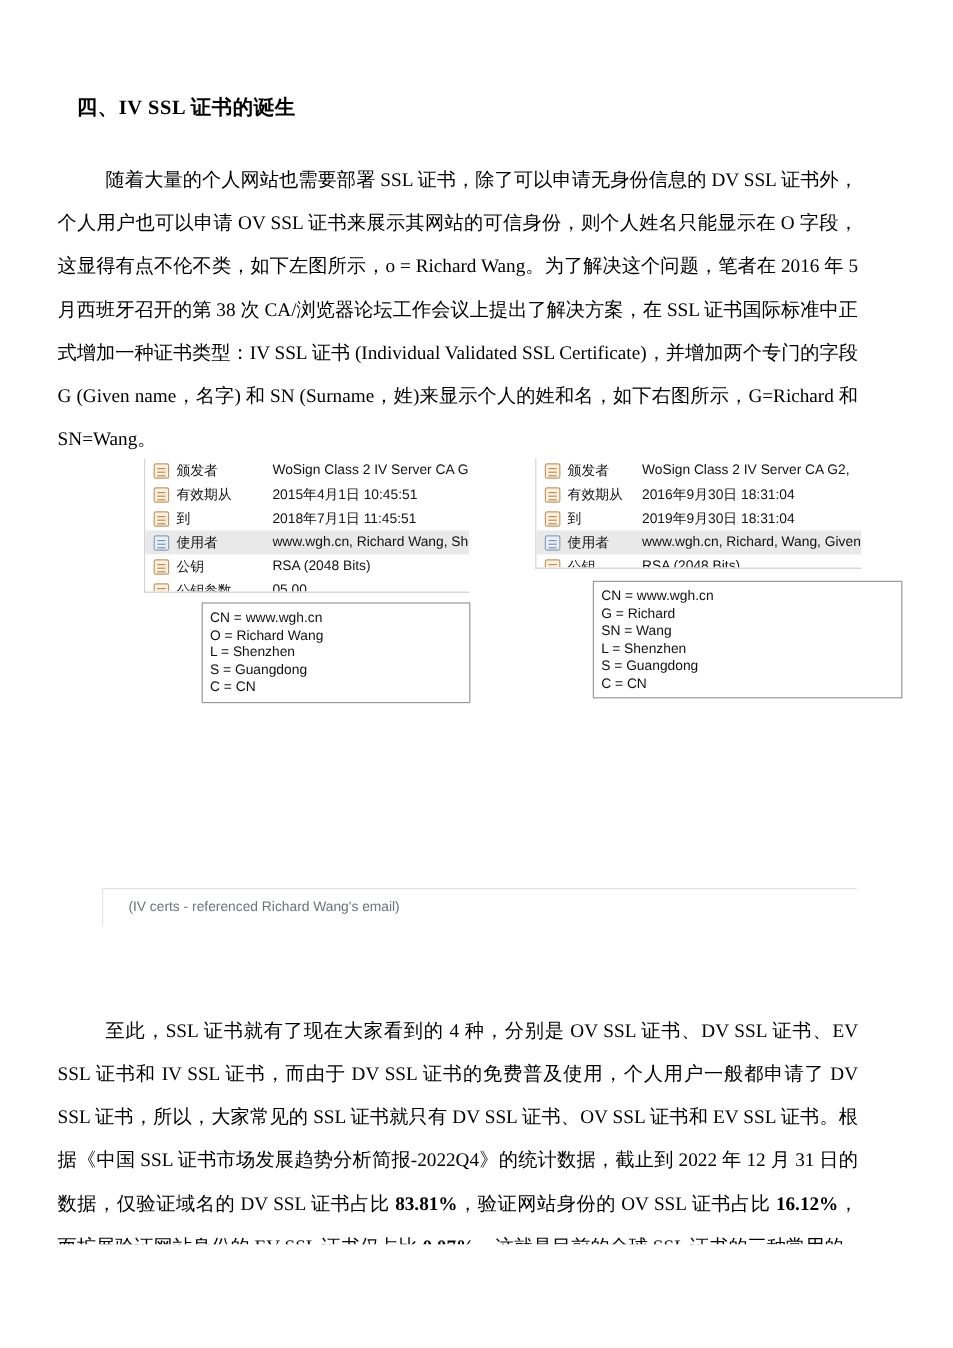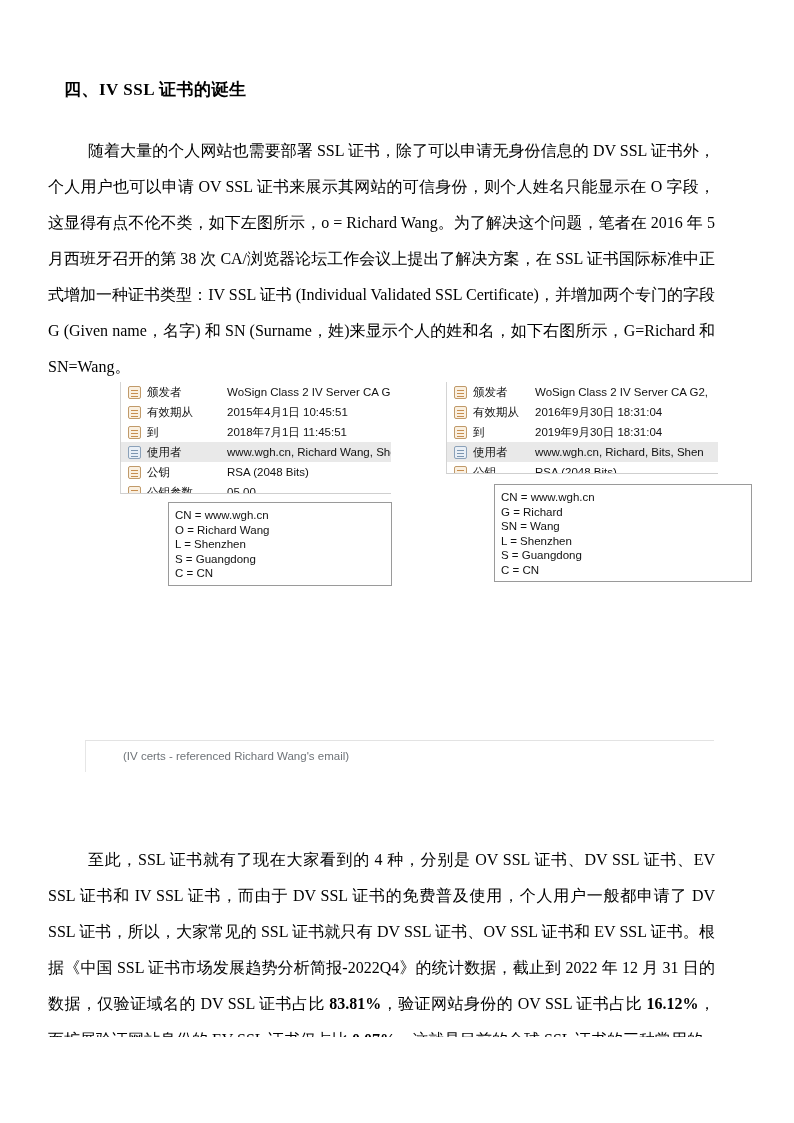--- a/index.html
+++ b/index.html
@@ -51,21 +51,21 @@
   
   .wiki { position:absolute; top:737px; left:85px; width:629px;
           font-family:"Liberation Sans","DejaVu Sans",sans-serif; }
   .wiki-bar { height:23px; background:#f1f3f4; border-radius:2px;
           display:flex; align-items:center; padding-left:10px; gap:7px;
           font-size:12px; color:#5f6368; }
   .wiki-favicon { font-size:11px; font-weight:bold; color:#3c4043; }
   .wiki-url { white-space:nowrap; overflow:hidden; }
   .wiki-url .domain { color:#202124; }
   .wiki-divider { height:1px; background:#e3e3e3; margin-top:3px; }
-  .wiki-body { border-left:1px solid #e6e6e6; padding:9px 0 10px 37px;
+  .wiki-body { border-left:1px solid #e6e6e6; padding:9px 0 10px 21px;
           font-size:11.5px; color:#6e7378; }
   .wiki-body .wline + .wline { margin-top:13px; }
 
   
   .footer { position:absolute; top:1044px; left:0; width:794px; height:20px;
             font-size:13px; color:#222; }
   .page-num { position:absolute; left:0; width:794px; text-align:center; }
   .copyright { position:absolute; right:84px; top:0; }
 </style>
 </head>
@@ -136,21 +136,21 @@
         <span class="val">2016年9月30日 18:31:04</span>
       </div>
       <div class="crow">
         <span class="fld-icon"></span>
         <span class="lbl">到</span>
         <span class="val">2019年9月30日 18:31:04</span>
       </div>
       <div class="crow hl">
         <span class="fld-icon blue"></span>
         <span class="lbl">使用者</span>
-        <span class="val">www.wgh.cn, Richard, Bits, Shen</span>
+        <span class="val">www.wgh.cn, Richard, Wang, Given</span>
       </div>
       <div class="cutrow">
         <div class="crow">
           <span class="fld-icon"></span>
           <span class="lbl">公钥</span>
           <span class="val">RSA (2048 Bits)</span>
         </div>
       </div>
     </div>
     <div class="attrbox">

